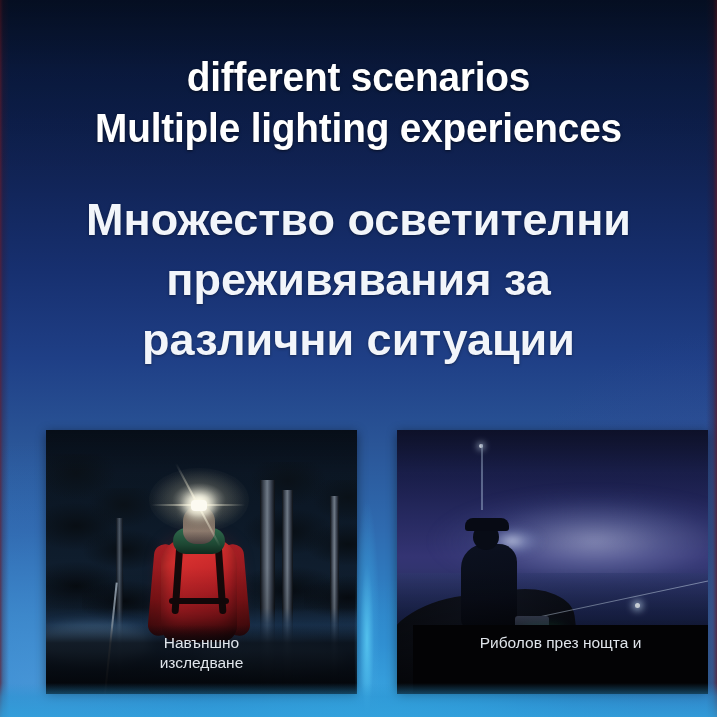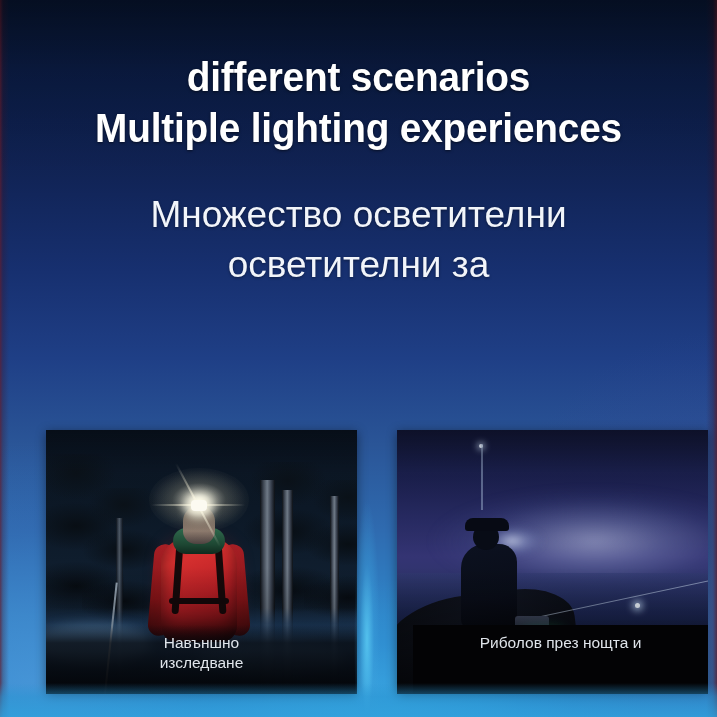--- a/index.html
+++ b/index.html
@@ -96,22 +96,22 @@
     text-shadow: 0 1px 3px rgba(0,0,0,0.55);
     padding: 0 14px;
     transform: scaleX(0.97);
   }
   .title-en .line2 {
     display: block;
   }
   .title-bg {
     margin-top: 36px;
     color: #f2f5fa;
-    font-weight: normal;
-    font-size: 37px;
+    font-weight: bold;
+    font-size: 45px;
     line-height: 1.33;
     letter-spacing: 0px;
     text-shadow: 0 1px 3px rgba(0,0,0,0.40);
     padding: 0 28px;
   }
   .title-bg span {
     display: block;
   }
 
   
@@ -568,21 +568,22 @@
   <div class="bg-edge-warm"></div>
   <div class="bg-vignette-top"></div>
 
   <div class="headings">
     <div class="title-en">
       <span class="line1">different scenarios</span>
       <span class="line2">Multiple lighting experiences</span>
     </div>
     <div class="title-bg">
       <span>Множество осветителни</span>
-      <span>осветителни за</span>
+      <span>преживявания за</span>
+      <span>различни ситуации</span>
     </div>
   </div>
 
   <div class="cards">
 
     <div class="card">
       <div class="photo">
         <div class="forest-sky"></div>
 
         <div class="conifer" style="left:-18px; width:96px; height:240px;"></div>

